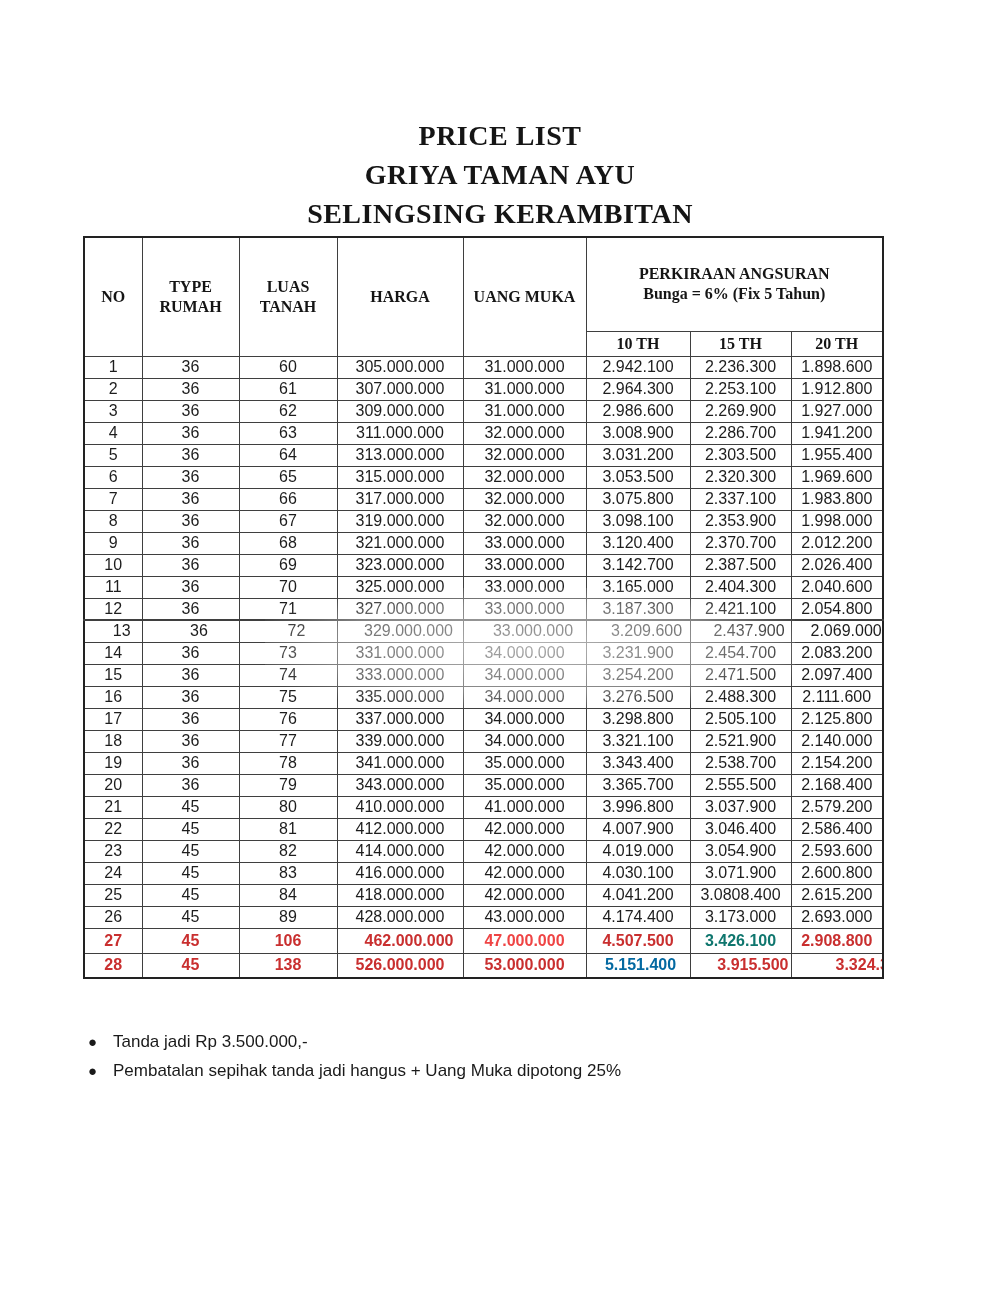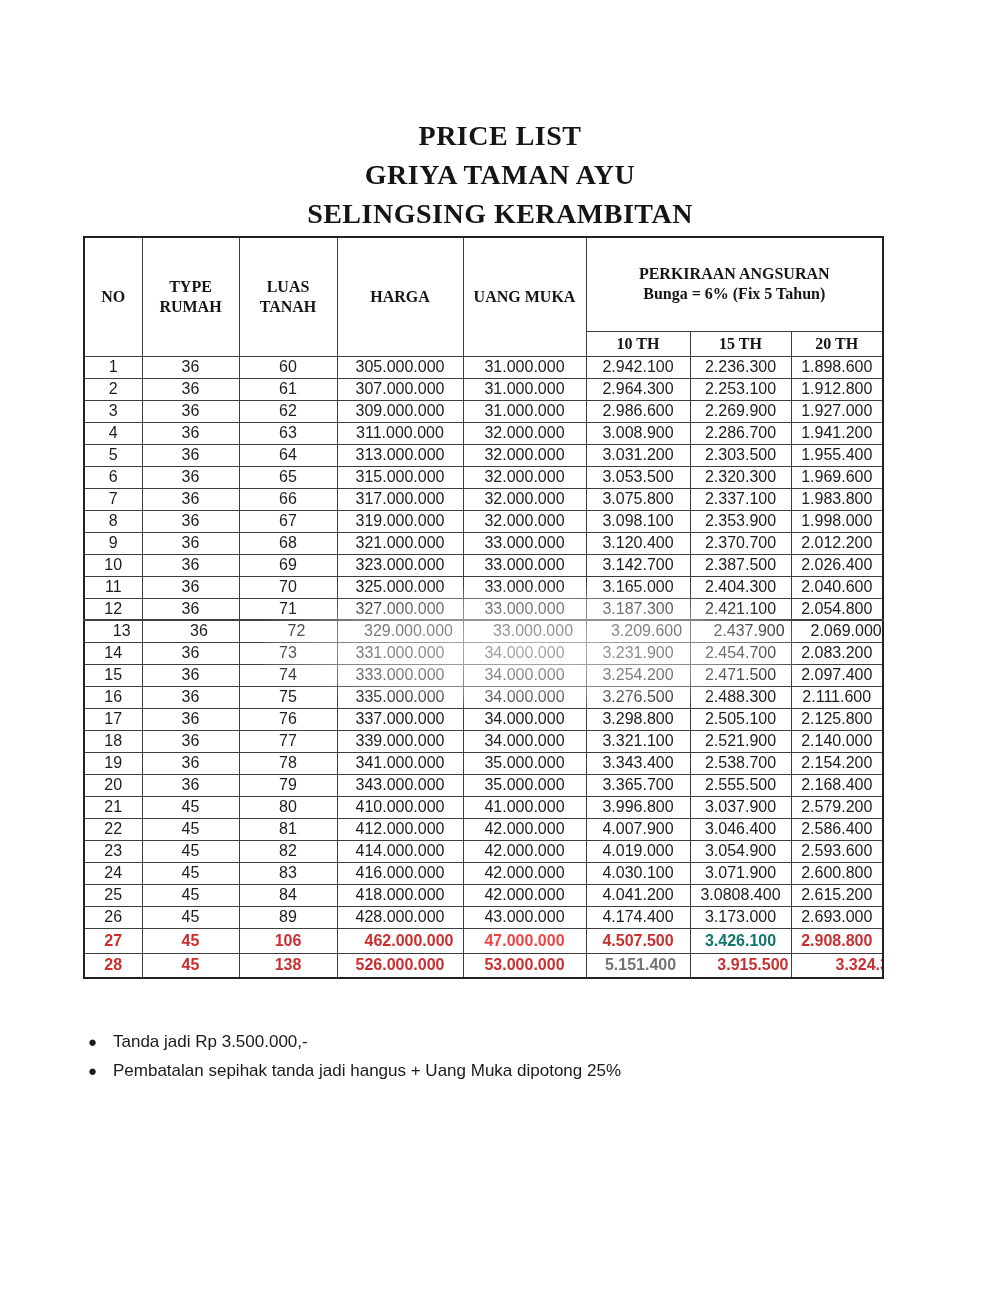--- a/index.html
+++ b/index.html
@@ -427,21 +427,21 @@
           <td style="color: rgb(201, 47, 47);">4.507.500</td>
           <td style="color: #0f766e;">3.426.100</td>
           <td style="color: rgb(201, 47, 47);">2.908.800</td>
         </tr>
         <tr class="red-row" style="color: rgb(201, 47, 47);">
           <td style="color: rgb(201, 47, 47);">28</td>
           <td style="color: rgb(201, 47, 47);">45</td>
           <td style="color: rgb(201, 47, 47);">138</td>
           <td style="color: rgb(201, 47, 47);">526.000.000</td>
           <td style="color: rgb(201, 47, 47);">53.000.000</td>
-          <td style="color: #737373; padding-left: 7px;">5.151.400</td>
+          <td style="color: #0369a1; padding-left: 7px;">5.151.400</td>
           <td style="color: rgb(201, 47, 47); text-align: right;">3.915.500</td>
           <td style="color: rgb(201, 47, 47); padding-left: 44px;">3.324.300</td>
         </tr>
       </tbody>
   </table>
 
   <div class="watermark"></div>
 
   <div class="notes">
     <div id="notes-list">

